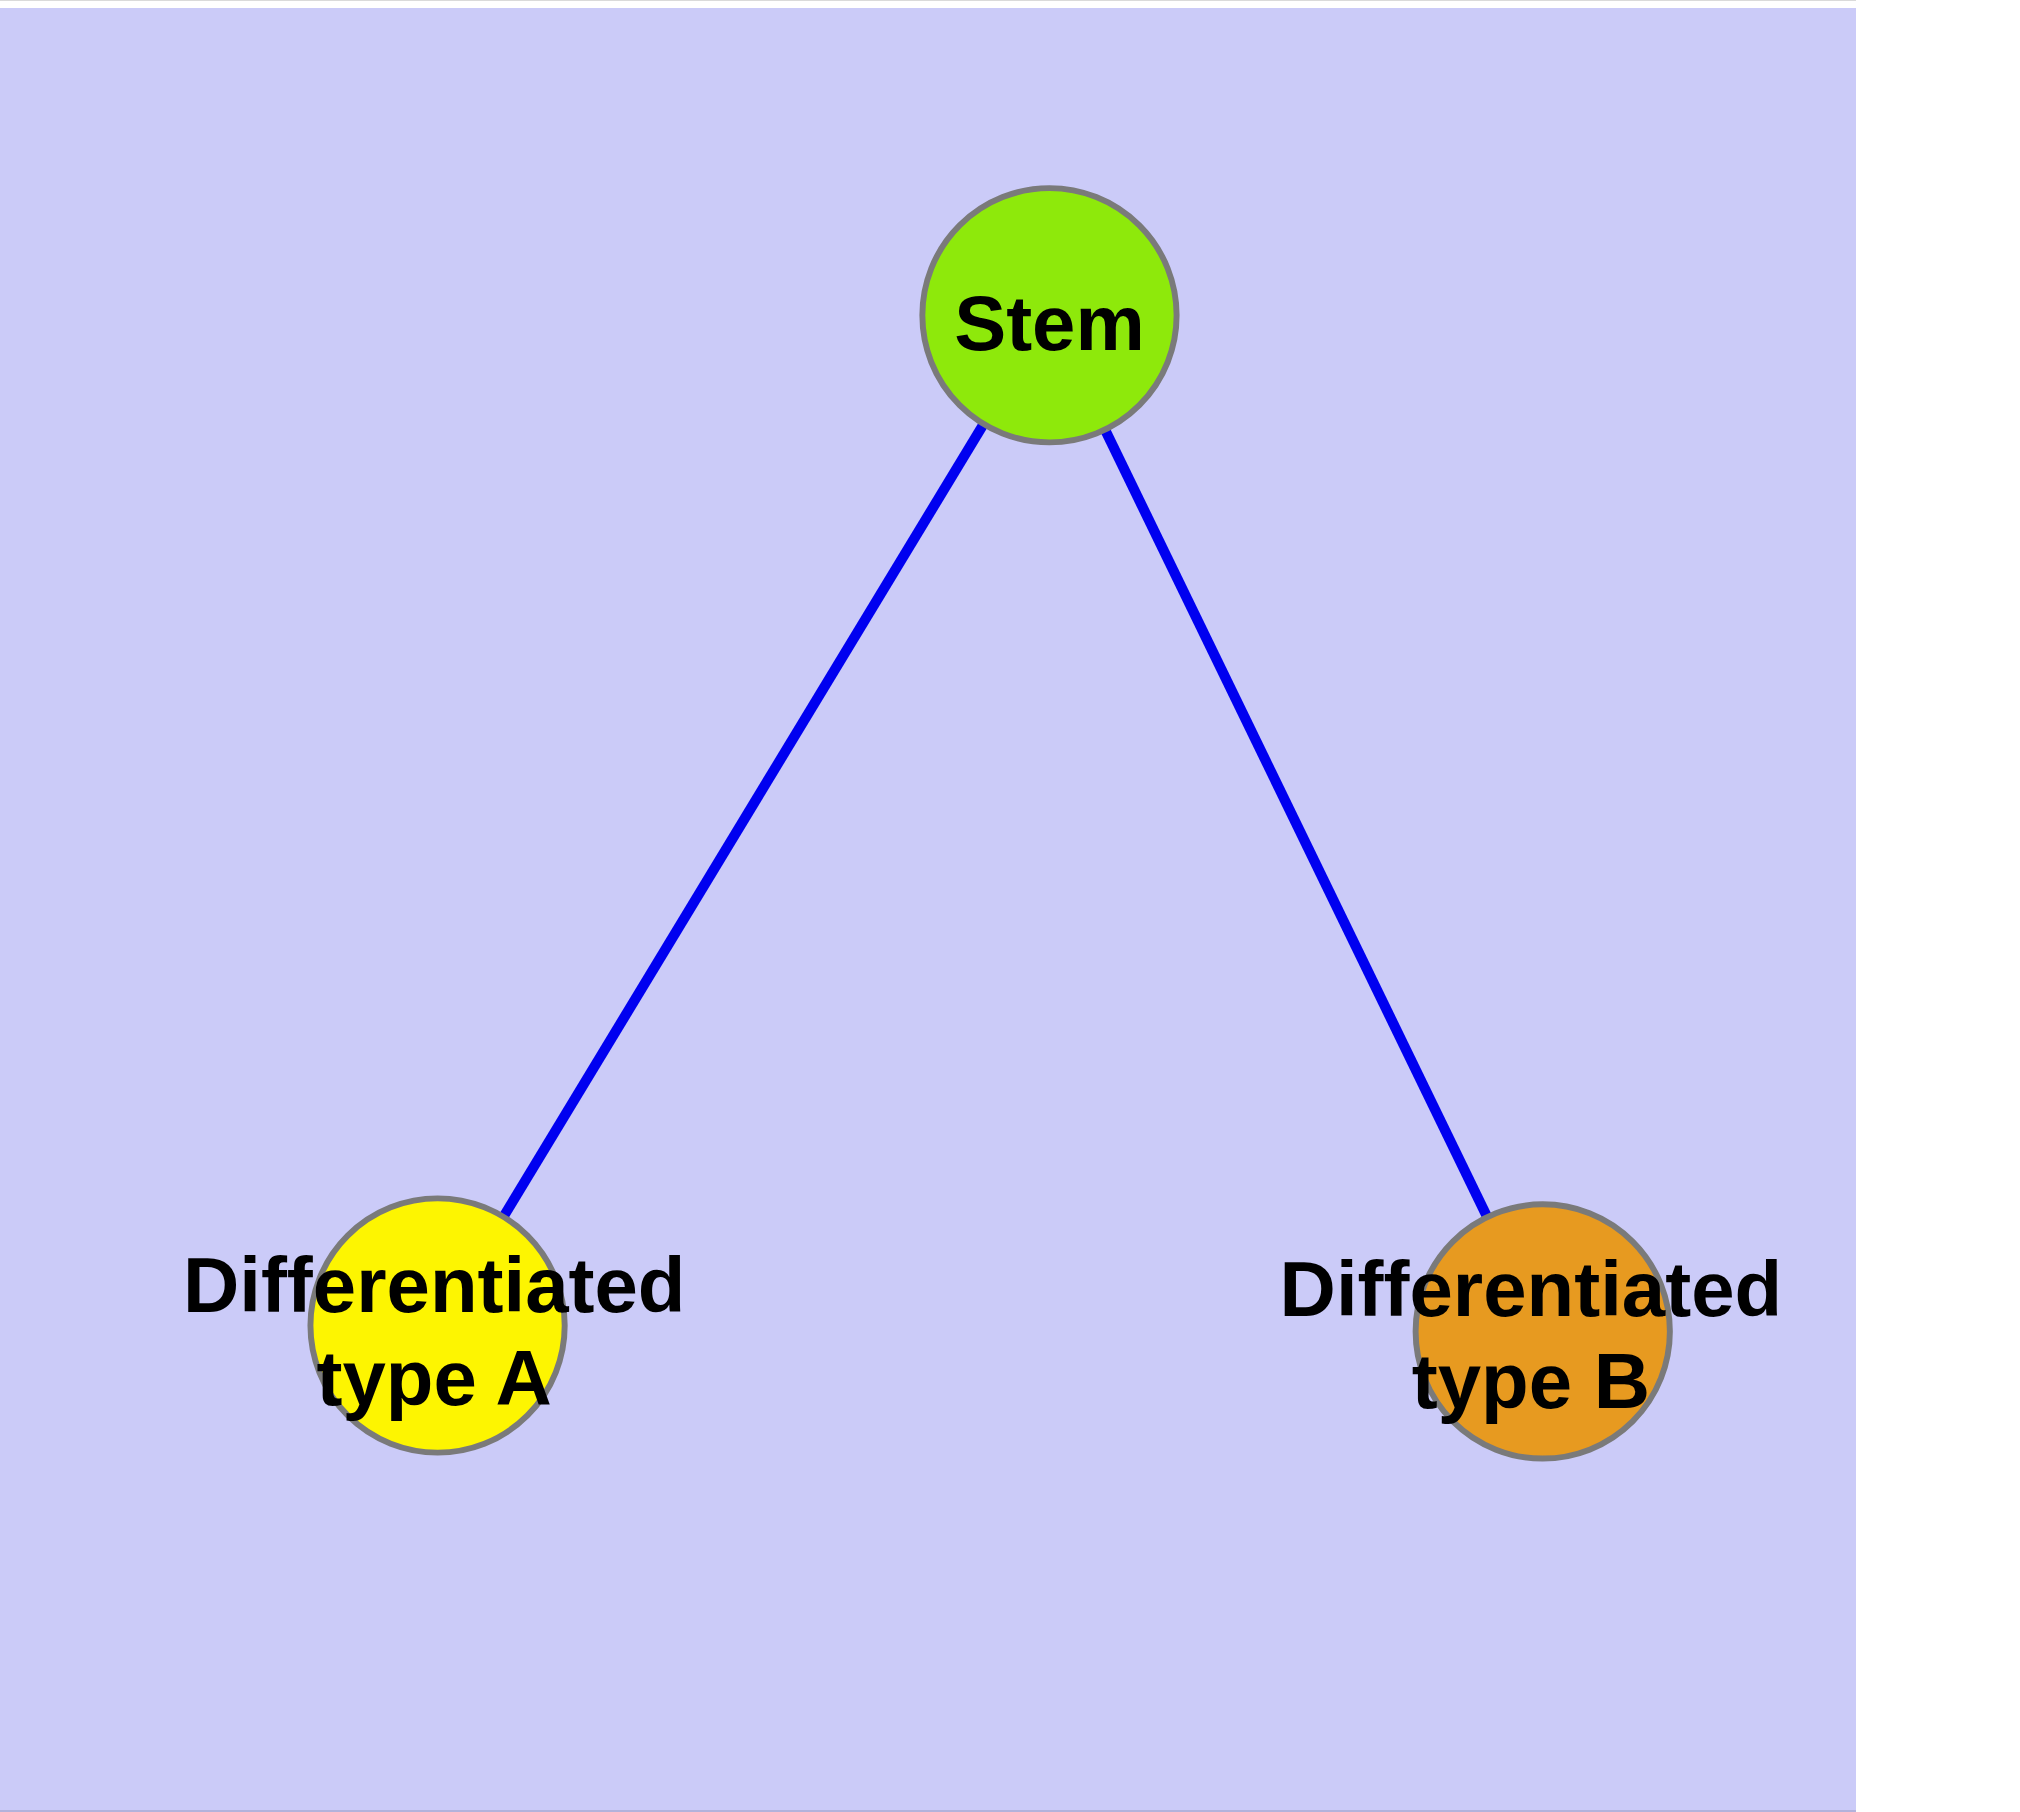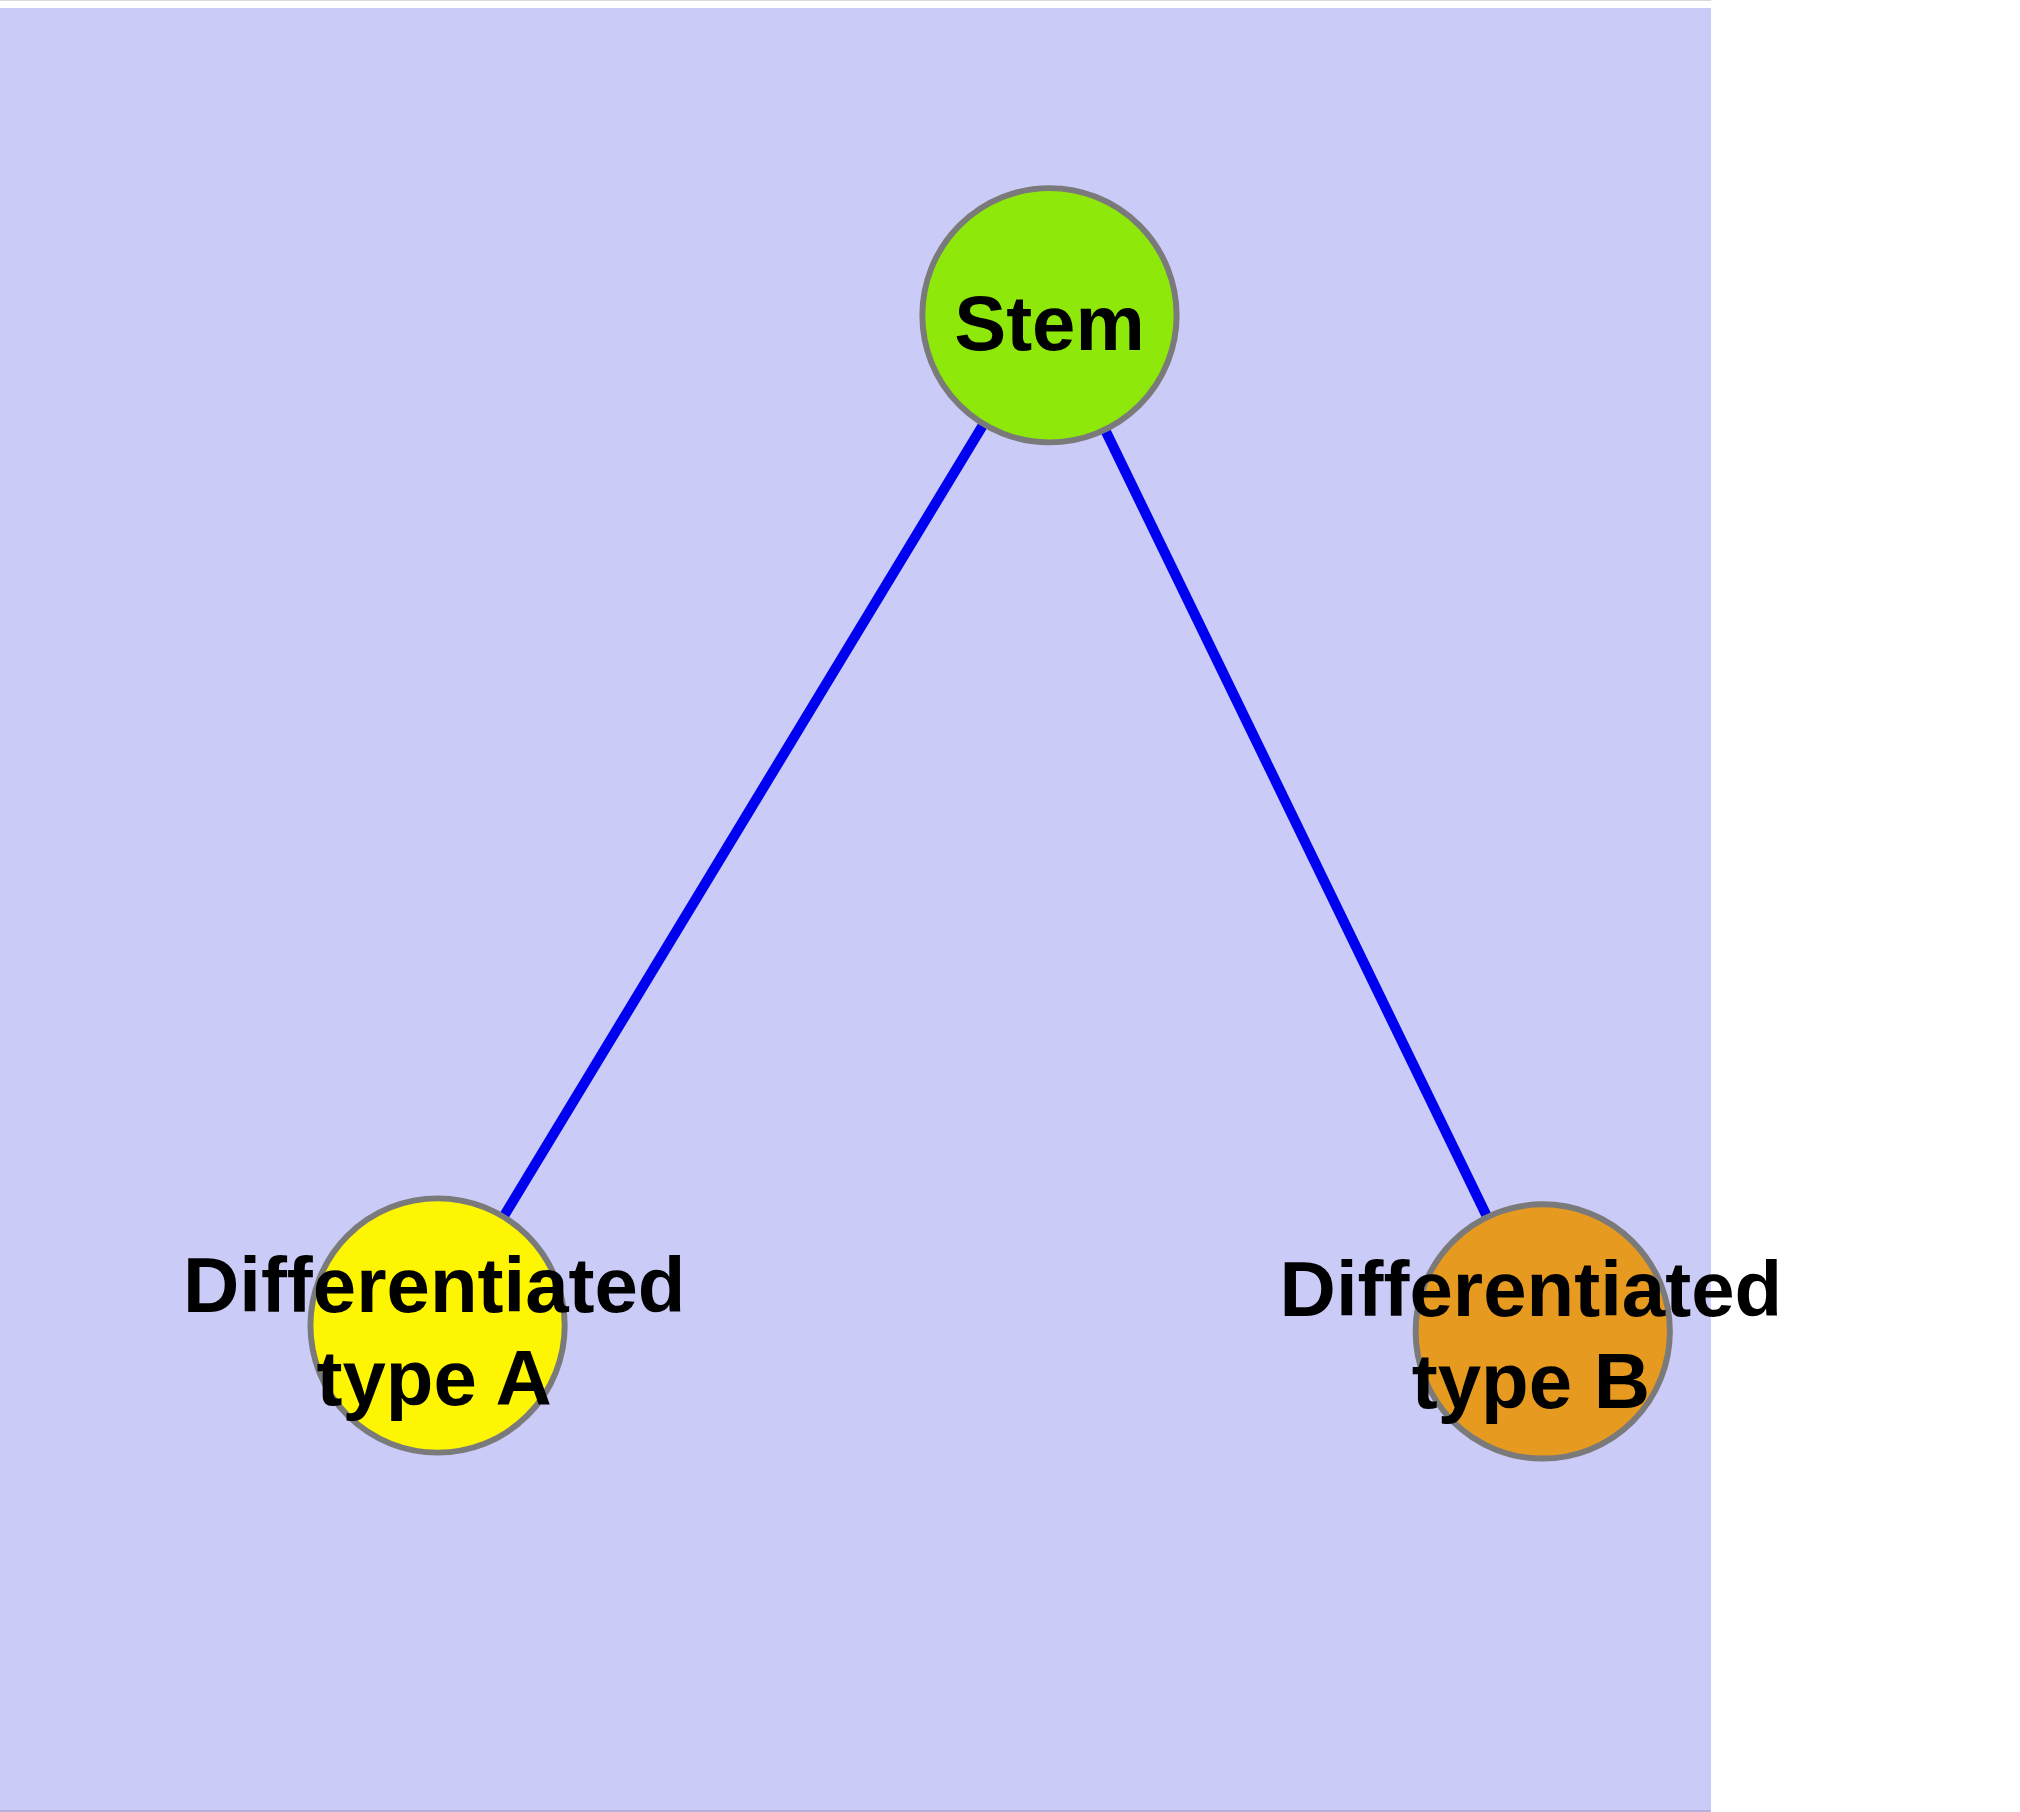--- a/index.html
+++ b/index.html
@@ -5,21 +5,21 @@
   html, body {
     margin: 0;
     padding: 0;
     width: 2021px;
     height: 1812px;
     overflow: hidden;
     font-family: "Liberation Sans", sans-serif;
   }
   .canvas {
     position: relative;
-    width: 1711px;
+    width: 1856px;
     height: 1812px;
     background: var(--bg, #CBCBF8);
   }
   .top-strip {
     position: absolute;
     top: 0; left: 0; right: 0;
     height: 7.6px;
     box-sizing: border-box;
     background: var(--top-strip, #FFFFFF);
     border-top: 1.7px solid var(--top-strip-line, #DADADA);

